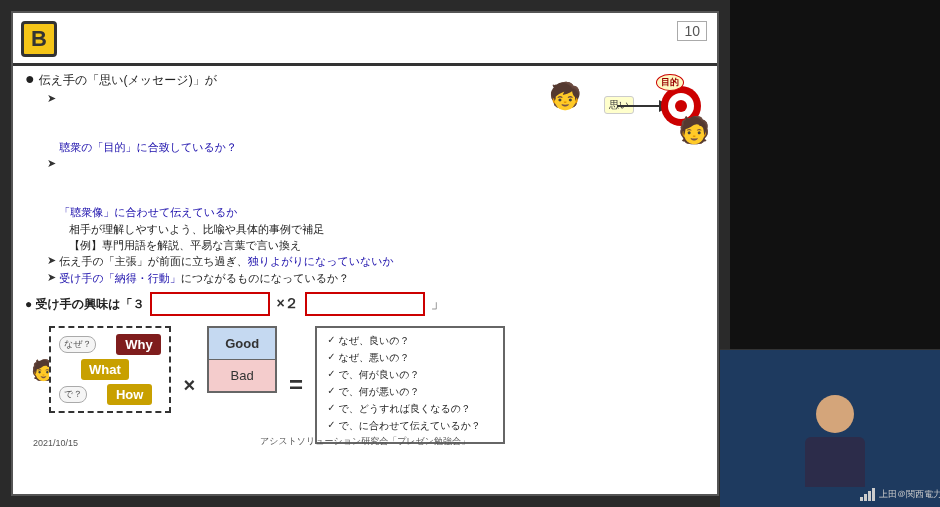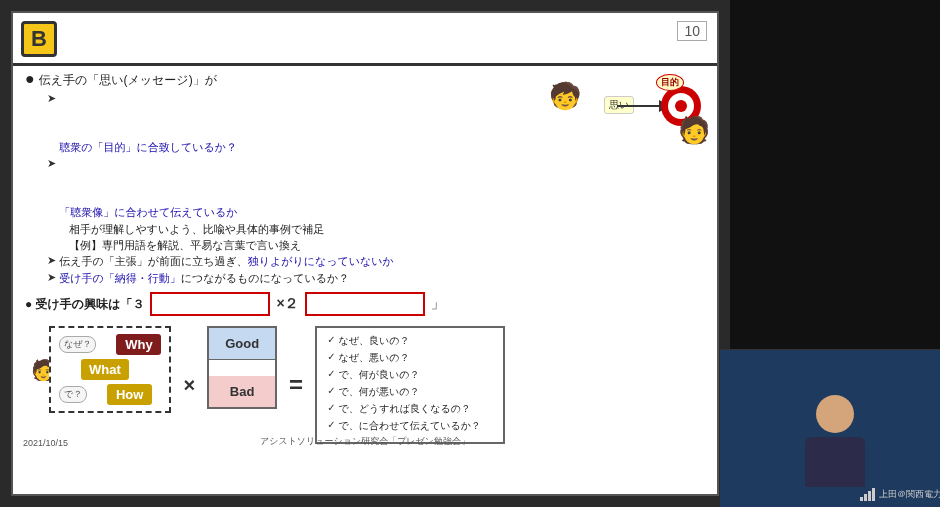--- a/index.html
+++ b/index.html
@@ -327,24 +327,23 @@
       font-weight: bold;
       color: #333;
       text-align: center;
       border-bottom: 1px solid #666;
     }
 
     .bad-cell {
       background: #f4cccc;
       padding: 8px 12px;
       font-size: 13px;
-      font-weight: bold;
+      font-weight: normal;
       color: #333;
       text-align: center;
-      margin-top: 16px;
     }
 
     .equals-sign {
       font-size: 24px;
       font-weight: bold;
       color: #333;
       align-self: center;
       margin: 0 4px;
     }
 
@@ -367,21 +366,21 @@
 
     .check-mark {
       color: #333;
       flex-shrink: 0;
     }
 
     
     .slide-footer {
       position: absolute;
       bottom: 4px;
-      left: 10px;
+      left: 20px;
       font-size: 9px;
       color: #555;
     }
 
     .slide-footer-center {
       position: absolute;
       bottom: 4px;
       left: 50%;
       transform: translateX(-50%);
       font-size: 9px;

